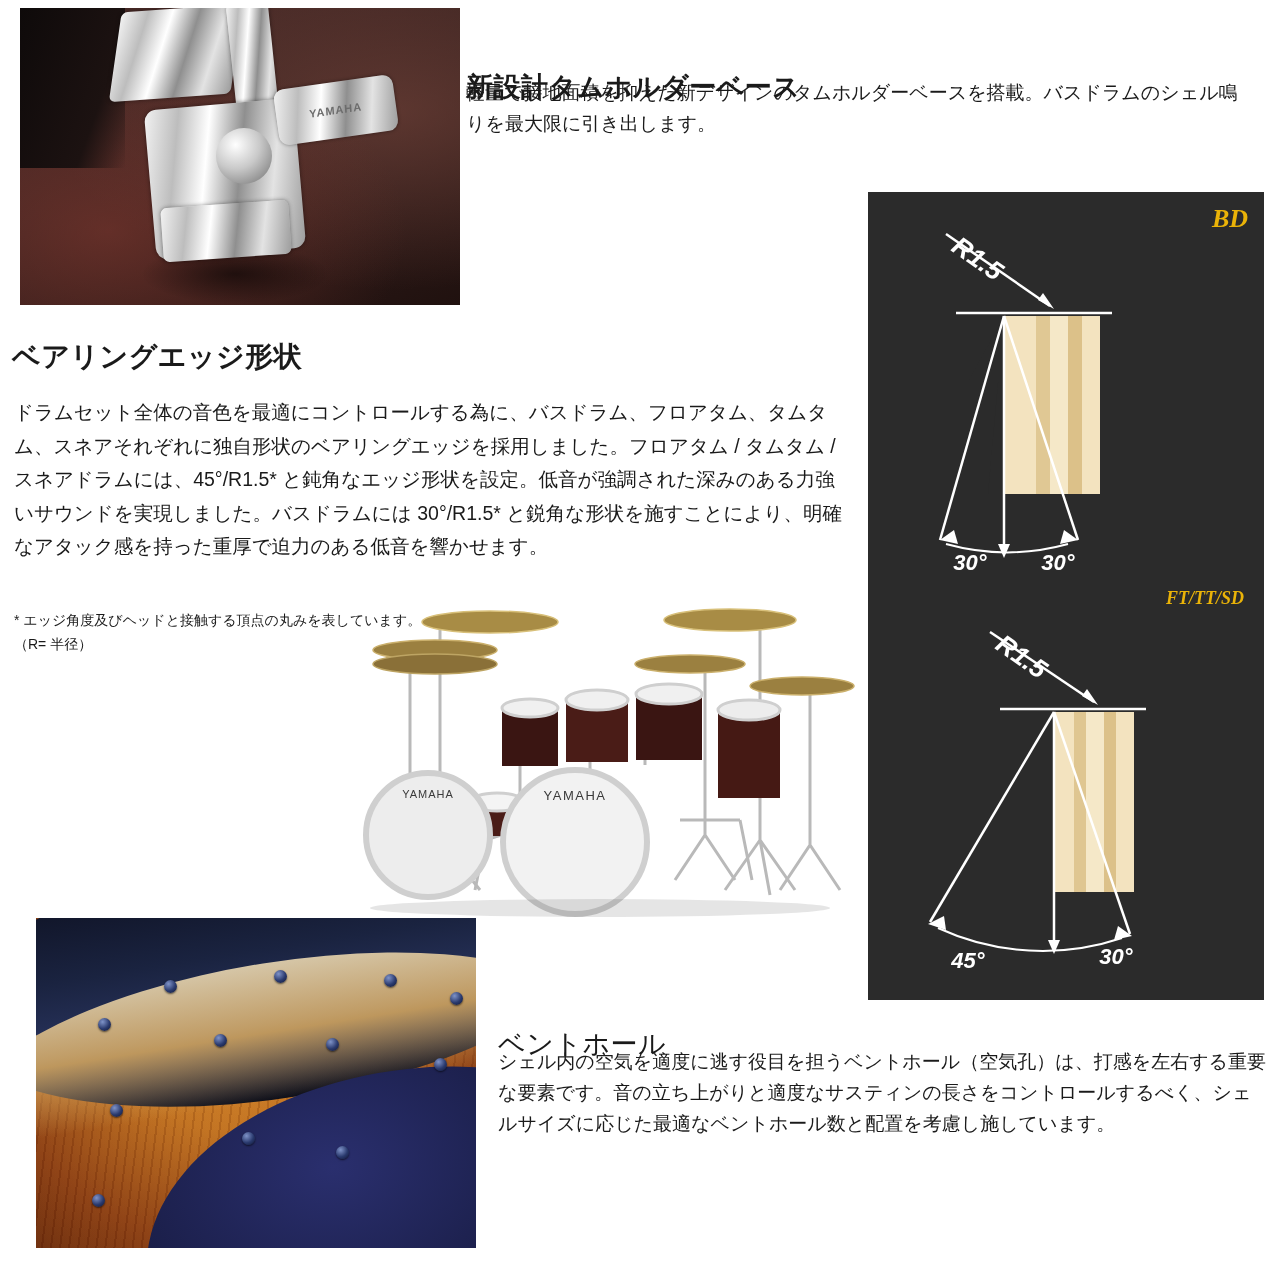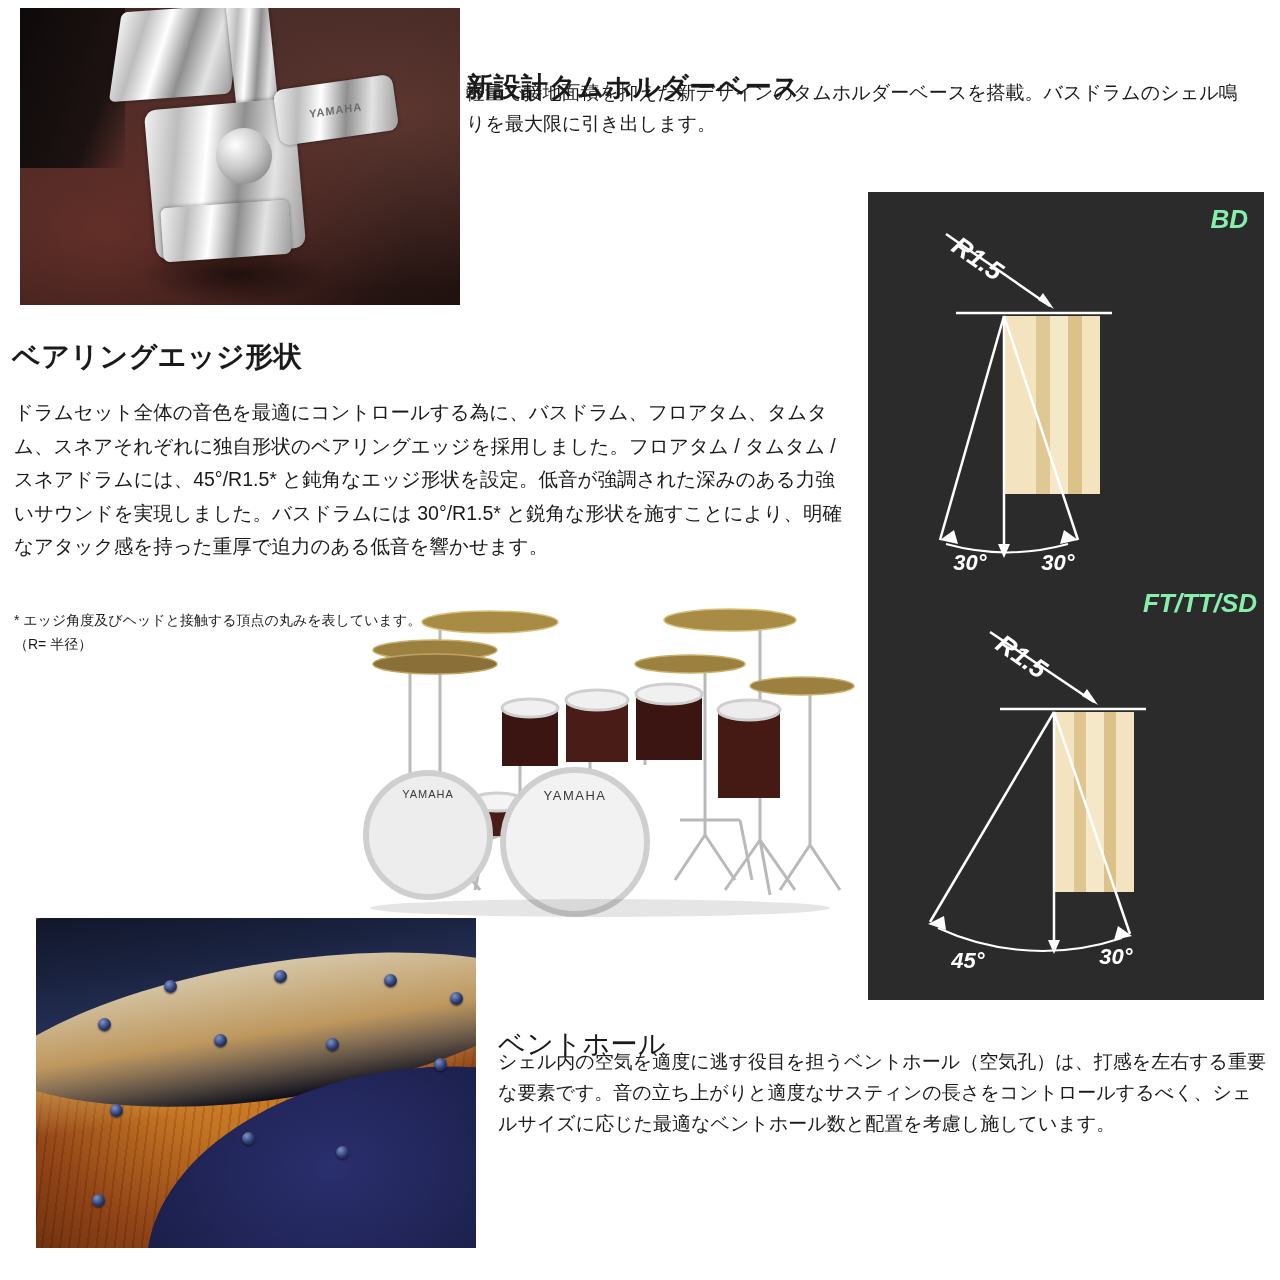--- a/index.html
+++ b/index.html
@@ -110,25 +110,25 @@
   #drumkit-photo {
     left: 340px; top: 590px; width: 530px; height: 330px;
   }
 
   
   #edge-diagram {
     left: 868px; top: 192px; width: 396px; height: 808px;
     background: #2b2b2b;
   }
   .diag-label {
-    position: absolute; color: #86efac; font-weight: bold;
-    font-family: Liberation Sans, sans-serif;
+    position: absolute; color: #eab308; font-weight: bold;
+    font-family: Liberation Serif, serif;
   }
   #bd-label { right: 16px; top: 12px; font-size: 26px; font-style: italic; }
-  #ft-label { right: 7px; top: 396px; font-size: 26px; font-style: italic; }
+  #ft-label { right: 20px; top: 396px; font-size: 18px; font-style: italic; }
 
   
   #vent-photo {
     left: 36px; top: 918px; width: 440px; height: 330px;
     overflow: hidden;
   }
   #vent-photo .wood {
     position: absolute; inset: 0;
     background:
       radial-gradient(ellipse at 45% 30%, #d98a2b 0%, #c0701f 35%, #8a3d12 70%, #5c2208 100%);

